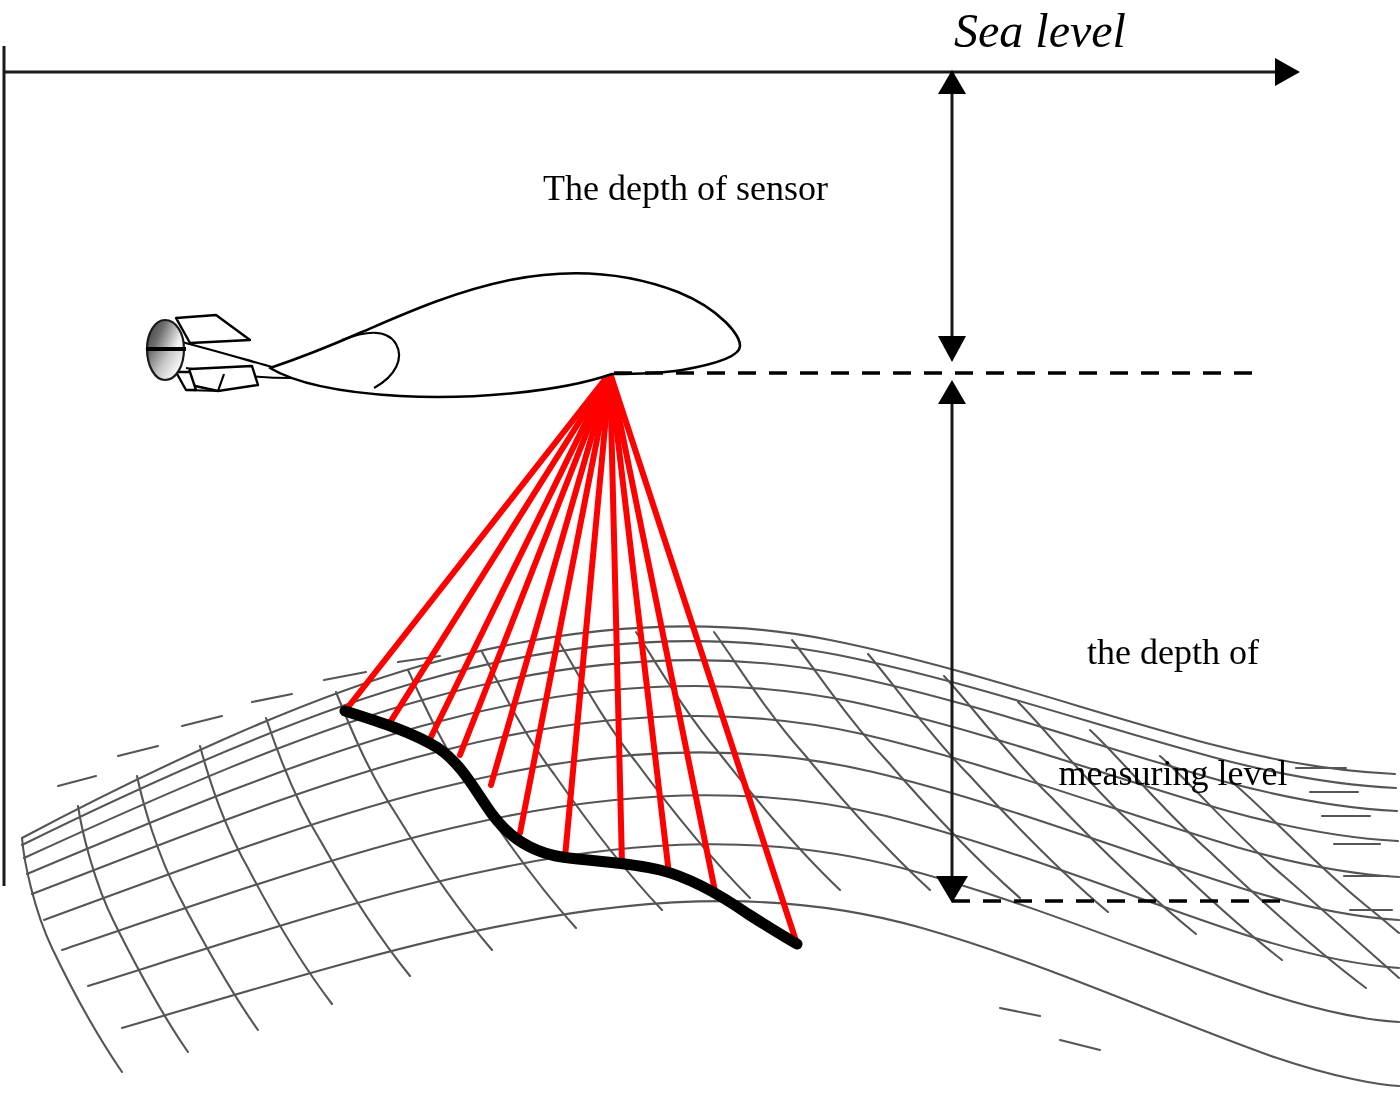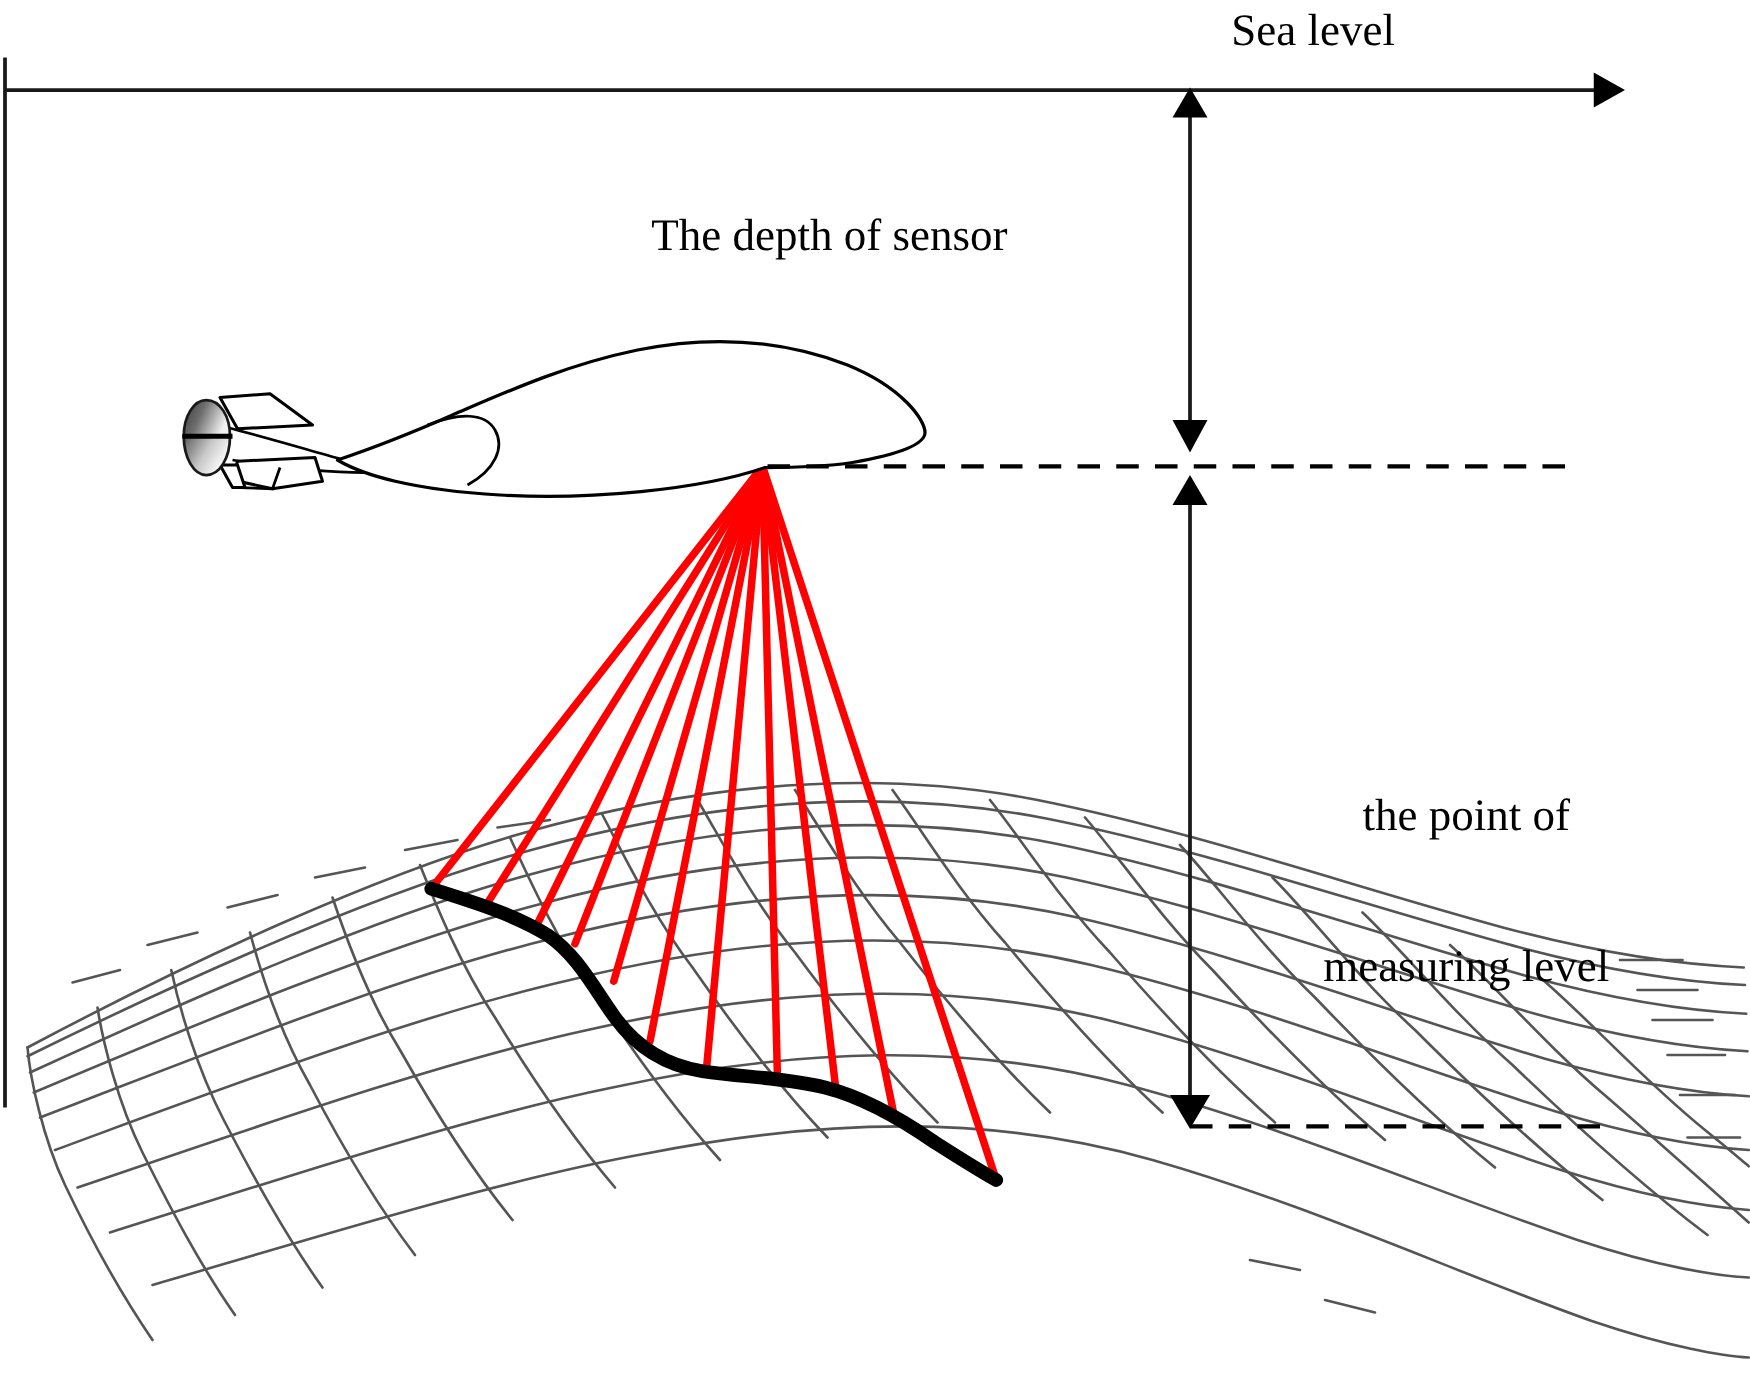--- a/index.html
+++ b/index.html
@@ -25,26 +25,27 @@
     height: 1102px;
   }
   .lbl {
     position: absolute;
     font-family: "Liberation Serif", "DejaVu Serif", serif;
     color: #000000;
     white-space: pre;
     line-height: 1.12;
   }
   #label-sea-level {
-    left: 985px;
+    left: 954px;
     top: 4px;
-    font-size: 36px;
+    font-size: 48px;
+    font-style: italic;
   }
   #label-depth-sensor {
-    left: 521px;
+    left: 543px;
     top: 168px;
     font-size: 36px;
   }
   #label-depth-measuring {
     left: 1033px;
     top: 551px;
     font-size: 36px;
     text-align: center;
     width: 280px;
   }
@@ -234,17 +235,17 @@
       <path d="M936,876 L968,876 L952,903 Z" fill="#000000"></path>
     </g>
 
   </svg>
 
   <div class="lbl" id="label-sea-level">Sea level</div>
 
   <div class="lbl" id="label-depth-sensor">The depth of sensor</div>
 
   <div class="lbl" id="label-depth-measuring">
-    <div>the point of</div>
+    <div>the depth of</div>
     <div>measuring level</div>
   </div>
 
 </div>
 
 </body></html>

